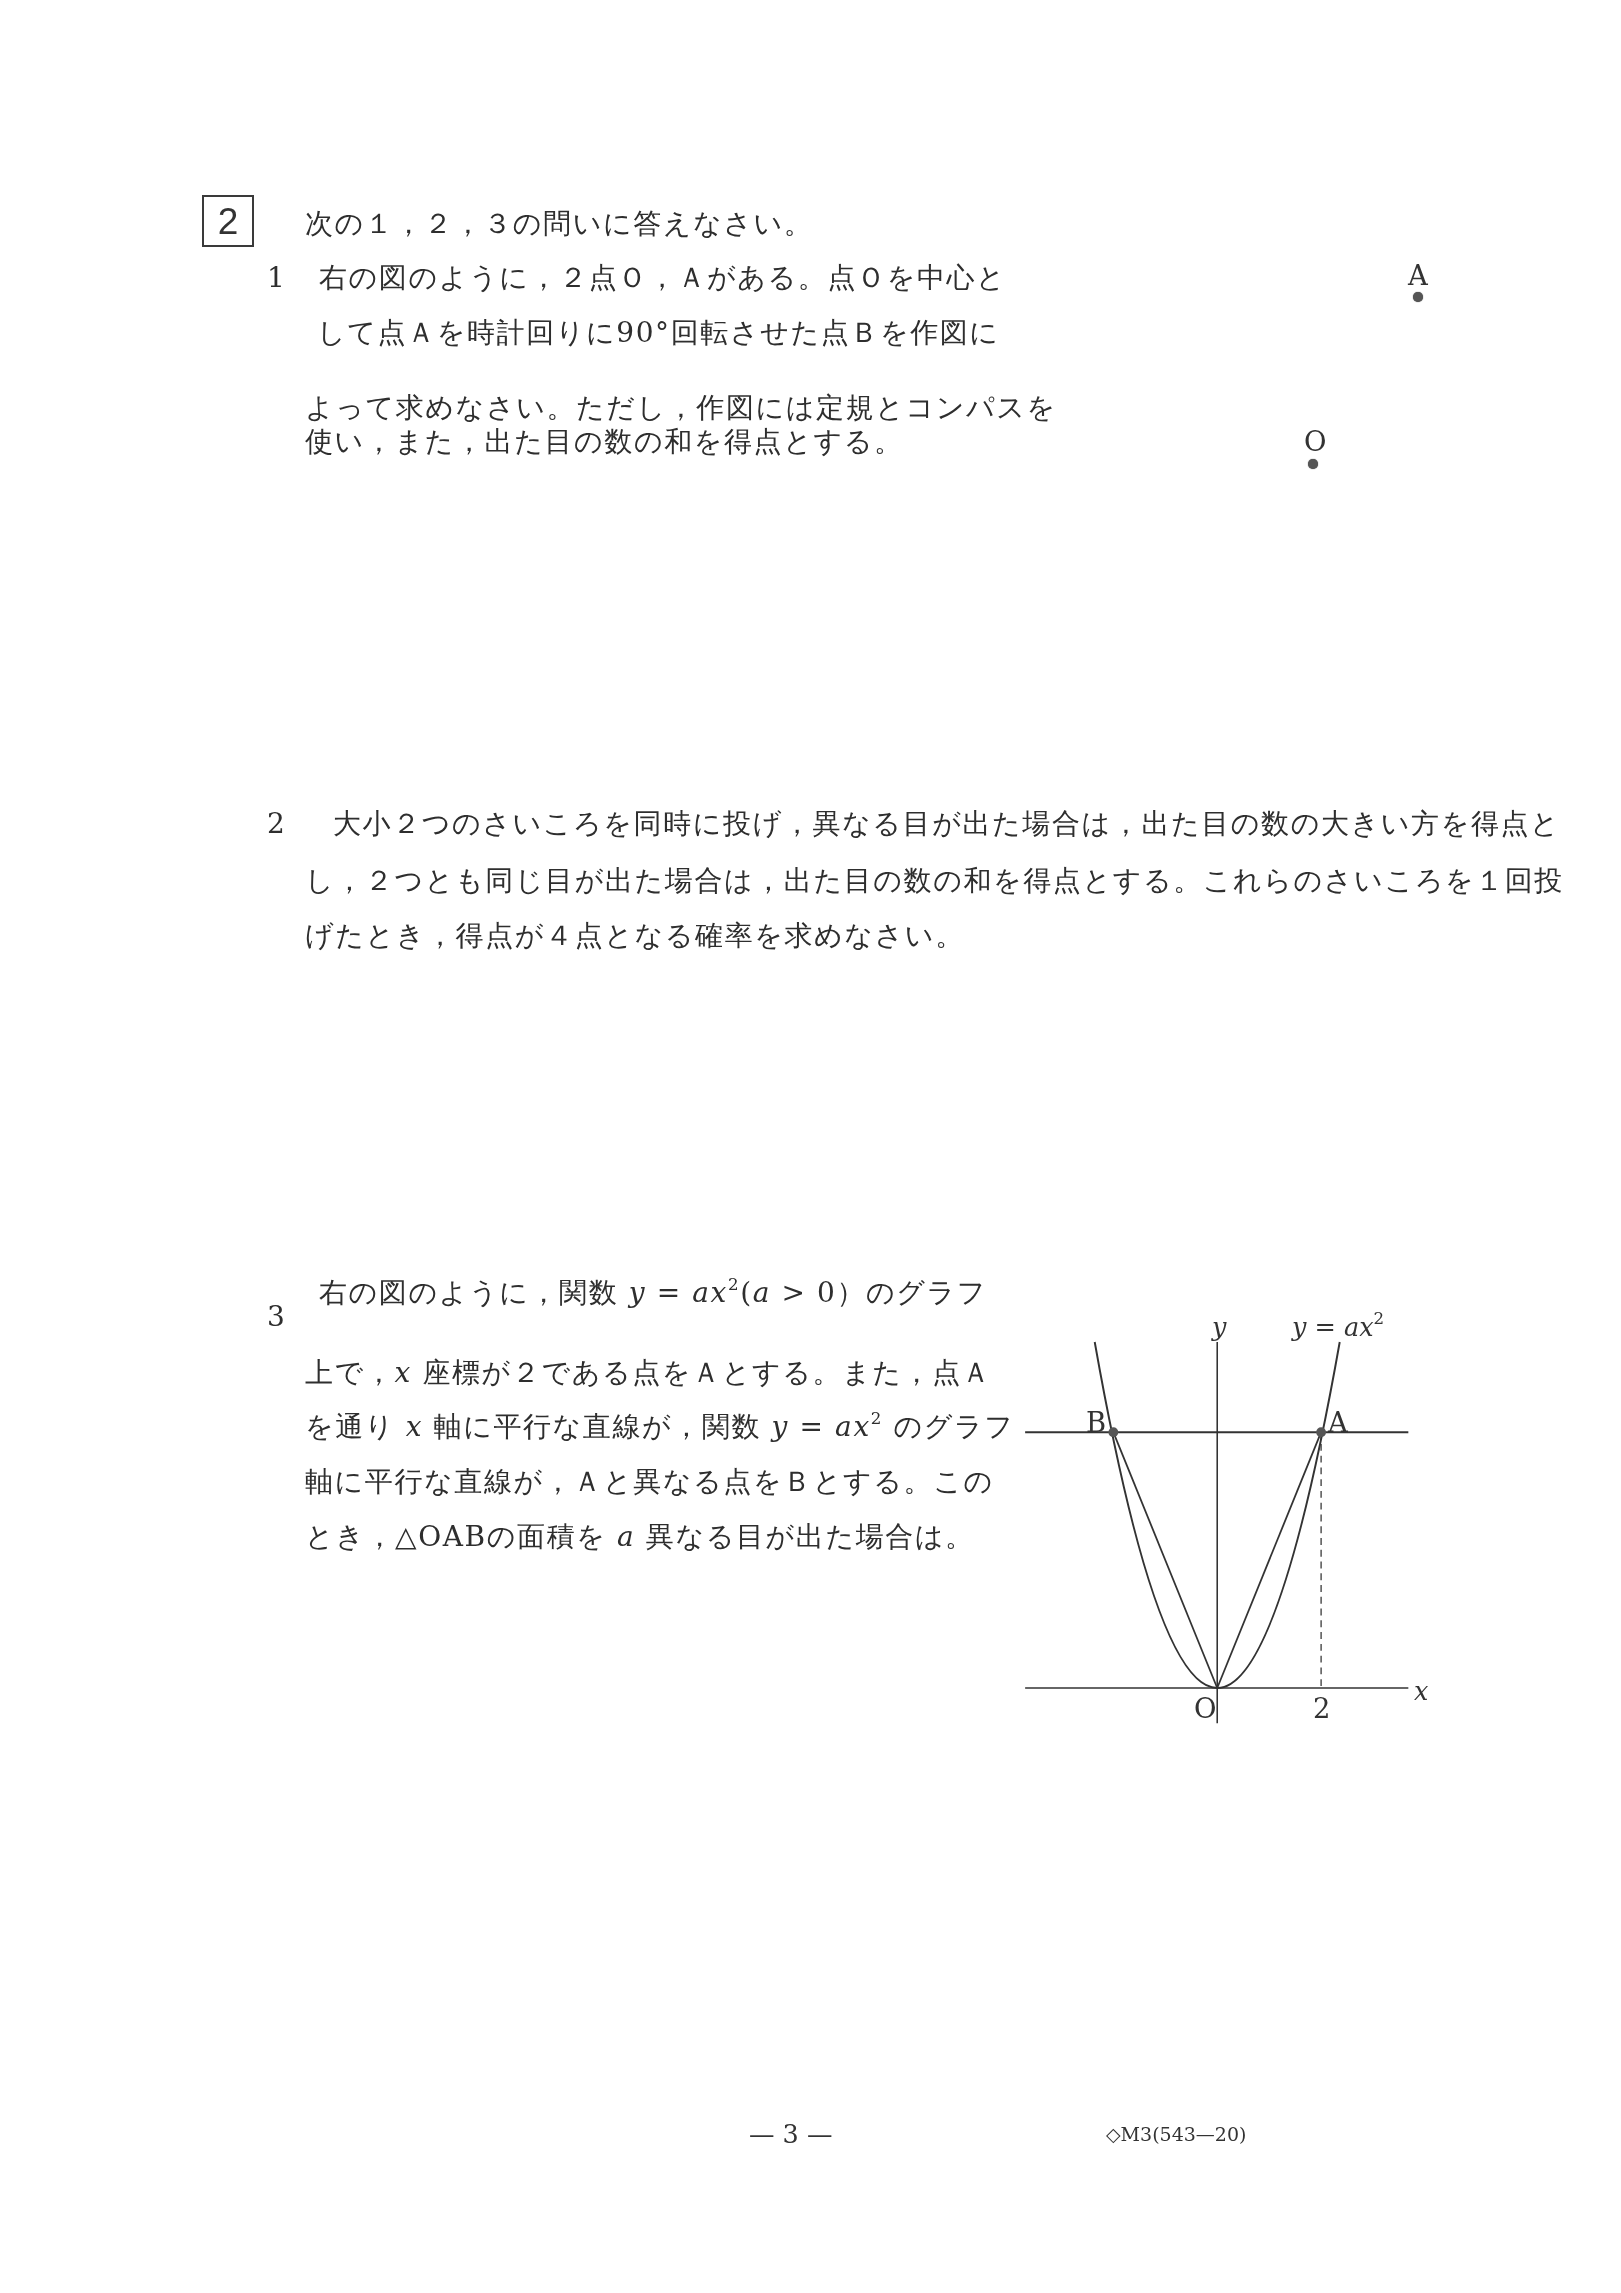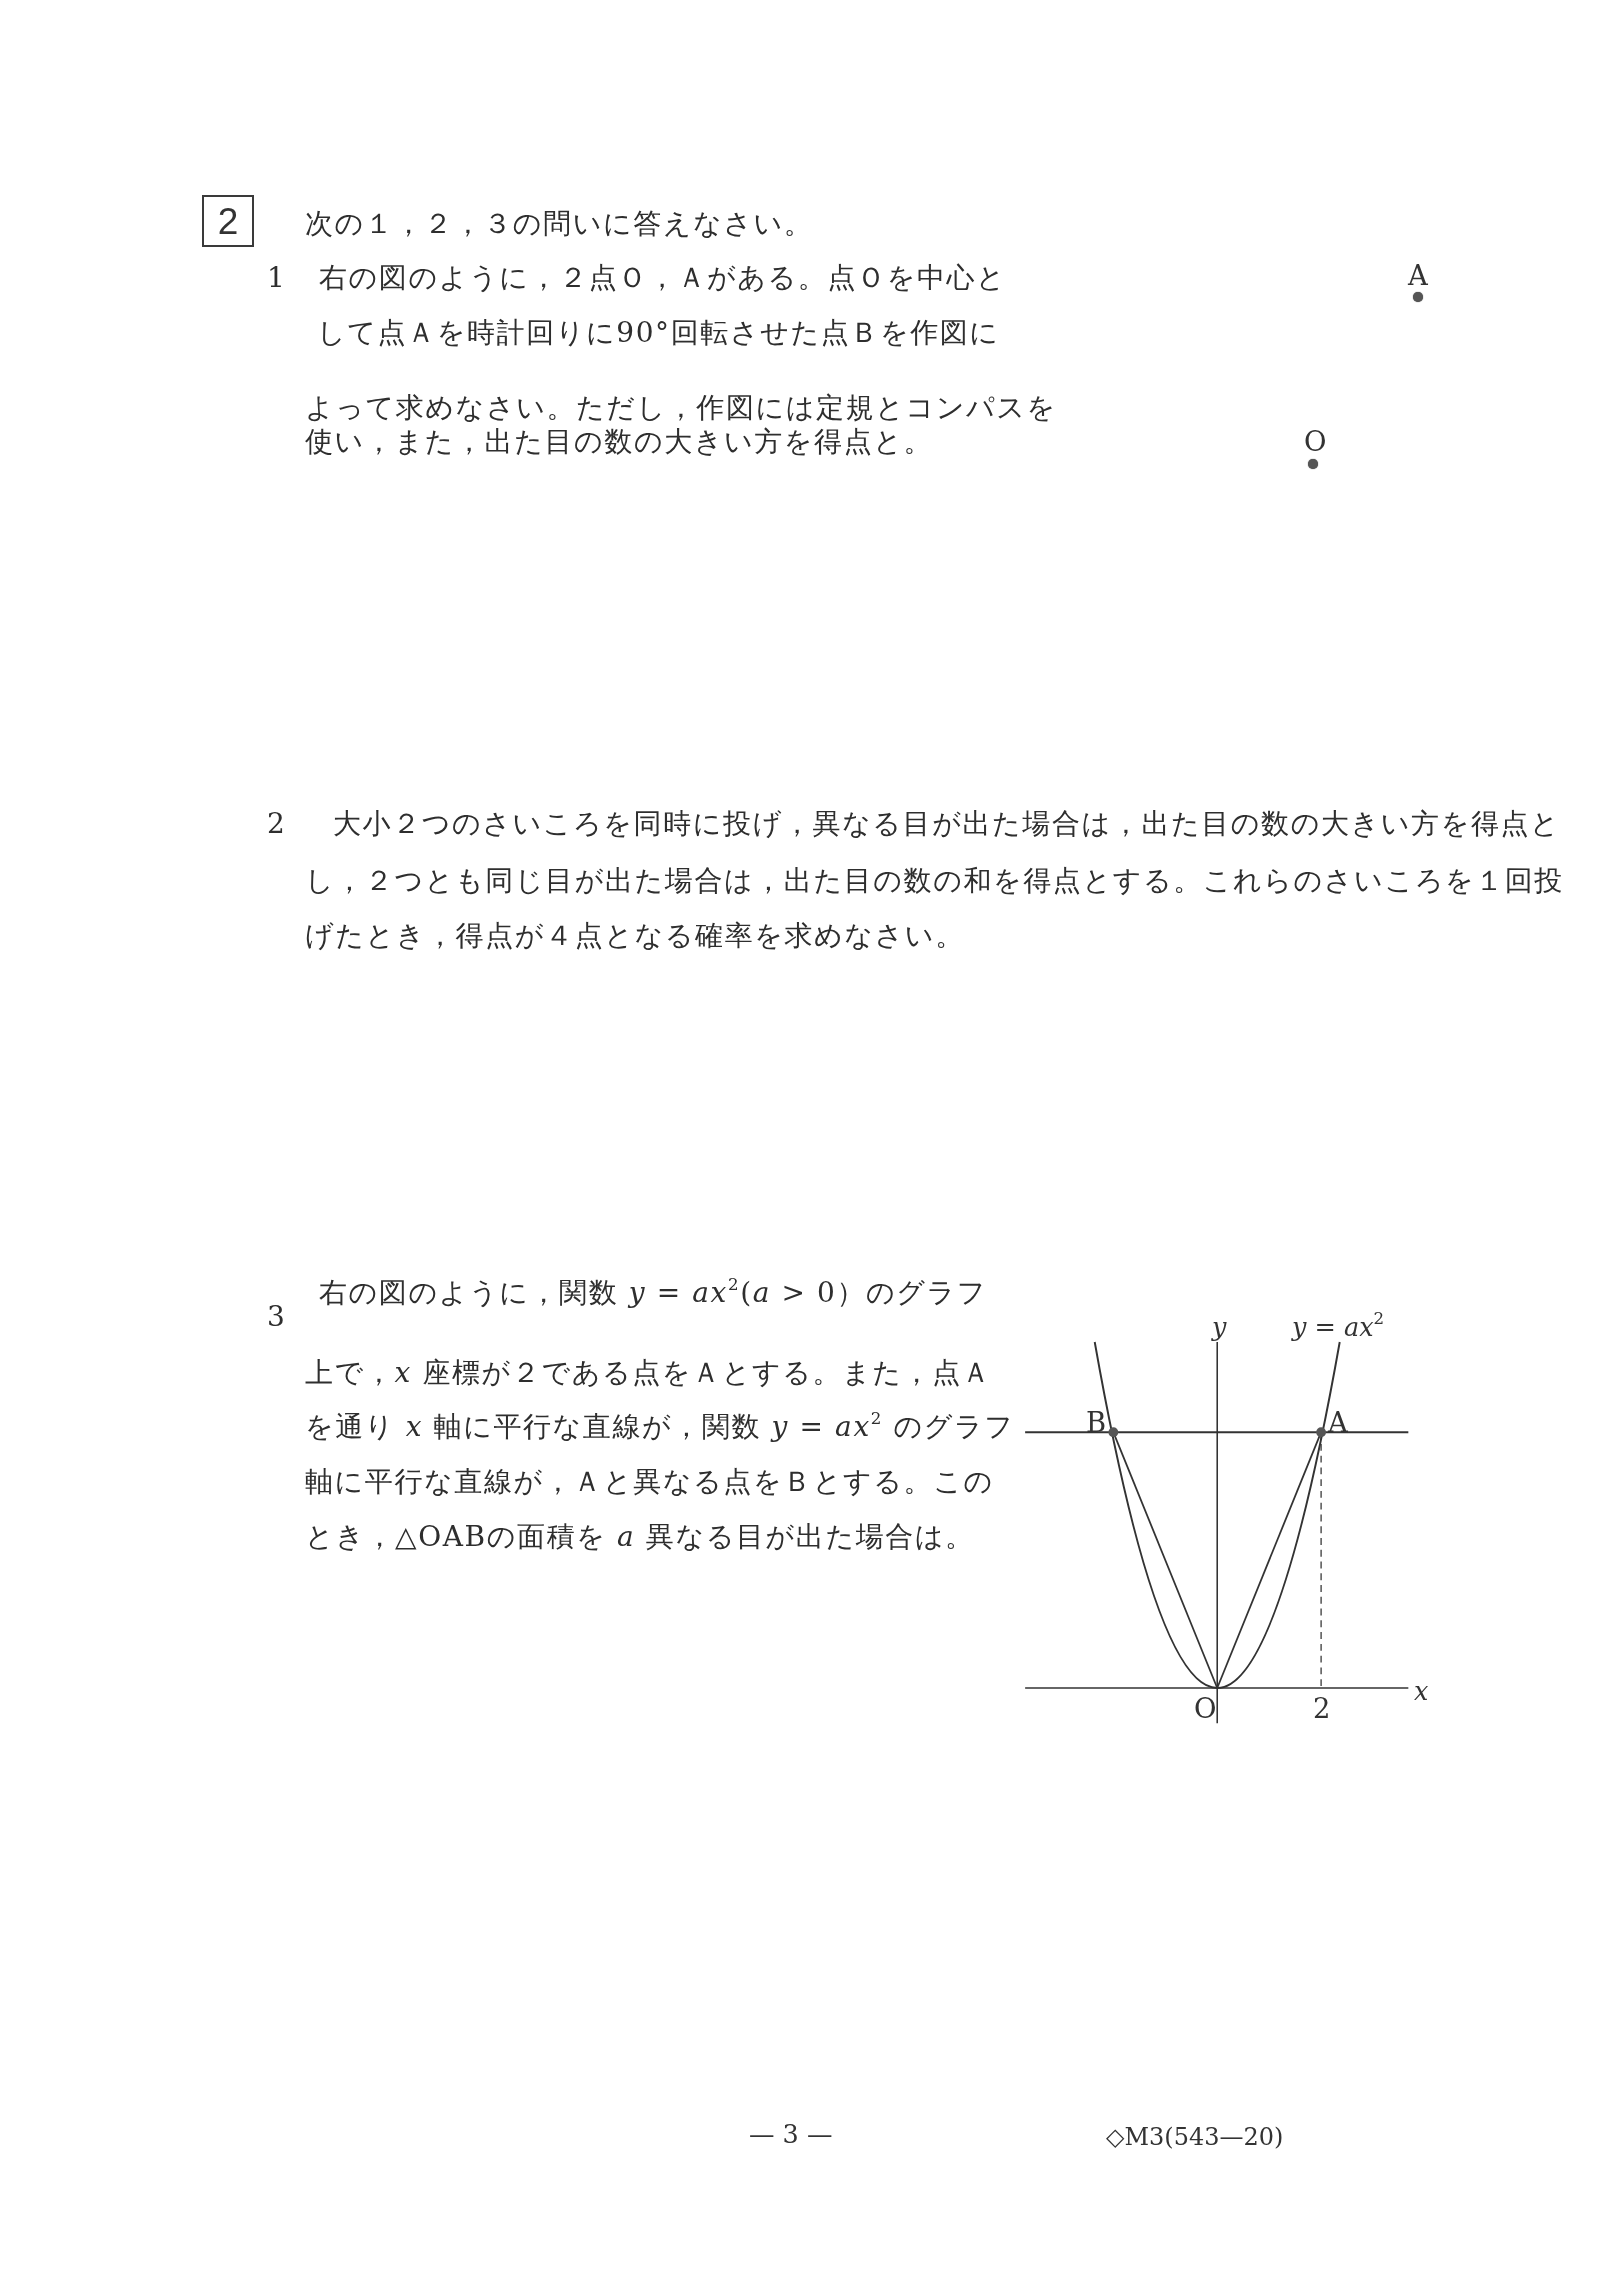--- a/index.html
+++ b/index.html
@@ -35,21 +35,21 @@
 </head>
 <body>
 
 <div class="abs qbox">2</div>
 <div class="line" style="left:284px; top:207px;">次の１，２，３の問いに答えなさい。</div>
 
 <div class="num" style="left:267px; top:261px;">1</div>
 <div class="line" style="left:298px; top:261px;">右の図のように，２点Ｏ，Ａがある。点Ｏを中心と</div>
 <div class="line" style="left:296px; top:316px;">して点Ａを時計回りに90°回転させた点Ｂを作図に</div>
 <div class="line" style="left:284px; top:391px;">よって求めなさい。ただし，作図には定規とコンパスを</div>
-<div class="line" style="left:284px; top:425px;">使い，また，出た目の数の大きい方を得点と。</div>
+<div class="line" style="left:284px; top:425px;">使い，また，出た目の数の和を得点とする。</div>
 
 <div class="ptlabel" style="left:1408px; top:261px;">A</div>
 <div class="dot" style="left:1413px; top:292px;"></div>
 <div class="ptlabel" style="left:1304px; top:427px;">O</div>
 <div class="dot" style="left:1308px; top:459px;"></div>
 
 <div class="num" style="left:267px; top:807px;">2</div>
 <div class="line" style="left:312px; top:807px;">大小２つのさいころを同時に投げ，異なる目が出た場合は，出た目の数の大きい方を得点と</div>
 <div class="line" style="left:284px; top:864px;">し，２つとも同じ目が出た場合は，出た目の数の和を得点とする。これらのさいころを１回投</div>
 <div class="line" style="left:284px; top:919px;">げたとき，得点が４点となる確率を求めなさい。</div>
@@ -92,14 +92,14 @@
 <div class="ptlabel" style="left:1292px; top:1313px; font-size:25.5px;">
   <span class="it">y</span><span> = </span><span class="it">ax</span><sup>2</sup>
 </div>
 <div class="ptlabel" style="left:1086px; top:1408px;">B</div>
 <div class="ptlabel" style="left:1328px; top:1408px;">A</div>
 <div class="ptlabel" style="left:1194px; top:1694px;">O</div>
 <div class="ptlabel" style="left:1313px; top:1694px;">2</div>
 <div class="ptlabel it" style="left:1414px; top:1677px; font-size:25.5px;">x</div>
 
 <div class="footer" style="left:749px; top:2119px;">— 3 —</div>
-<div class="footer" style="left:1106px; top:2123px; font-size:24px;">◇M3(543—20)</div>
+<div class="footer" style="left:1106px; top:2123px; font-size:19px;">◇M3(543—20)</div>
 
 
 </body></html>

